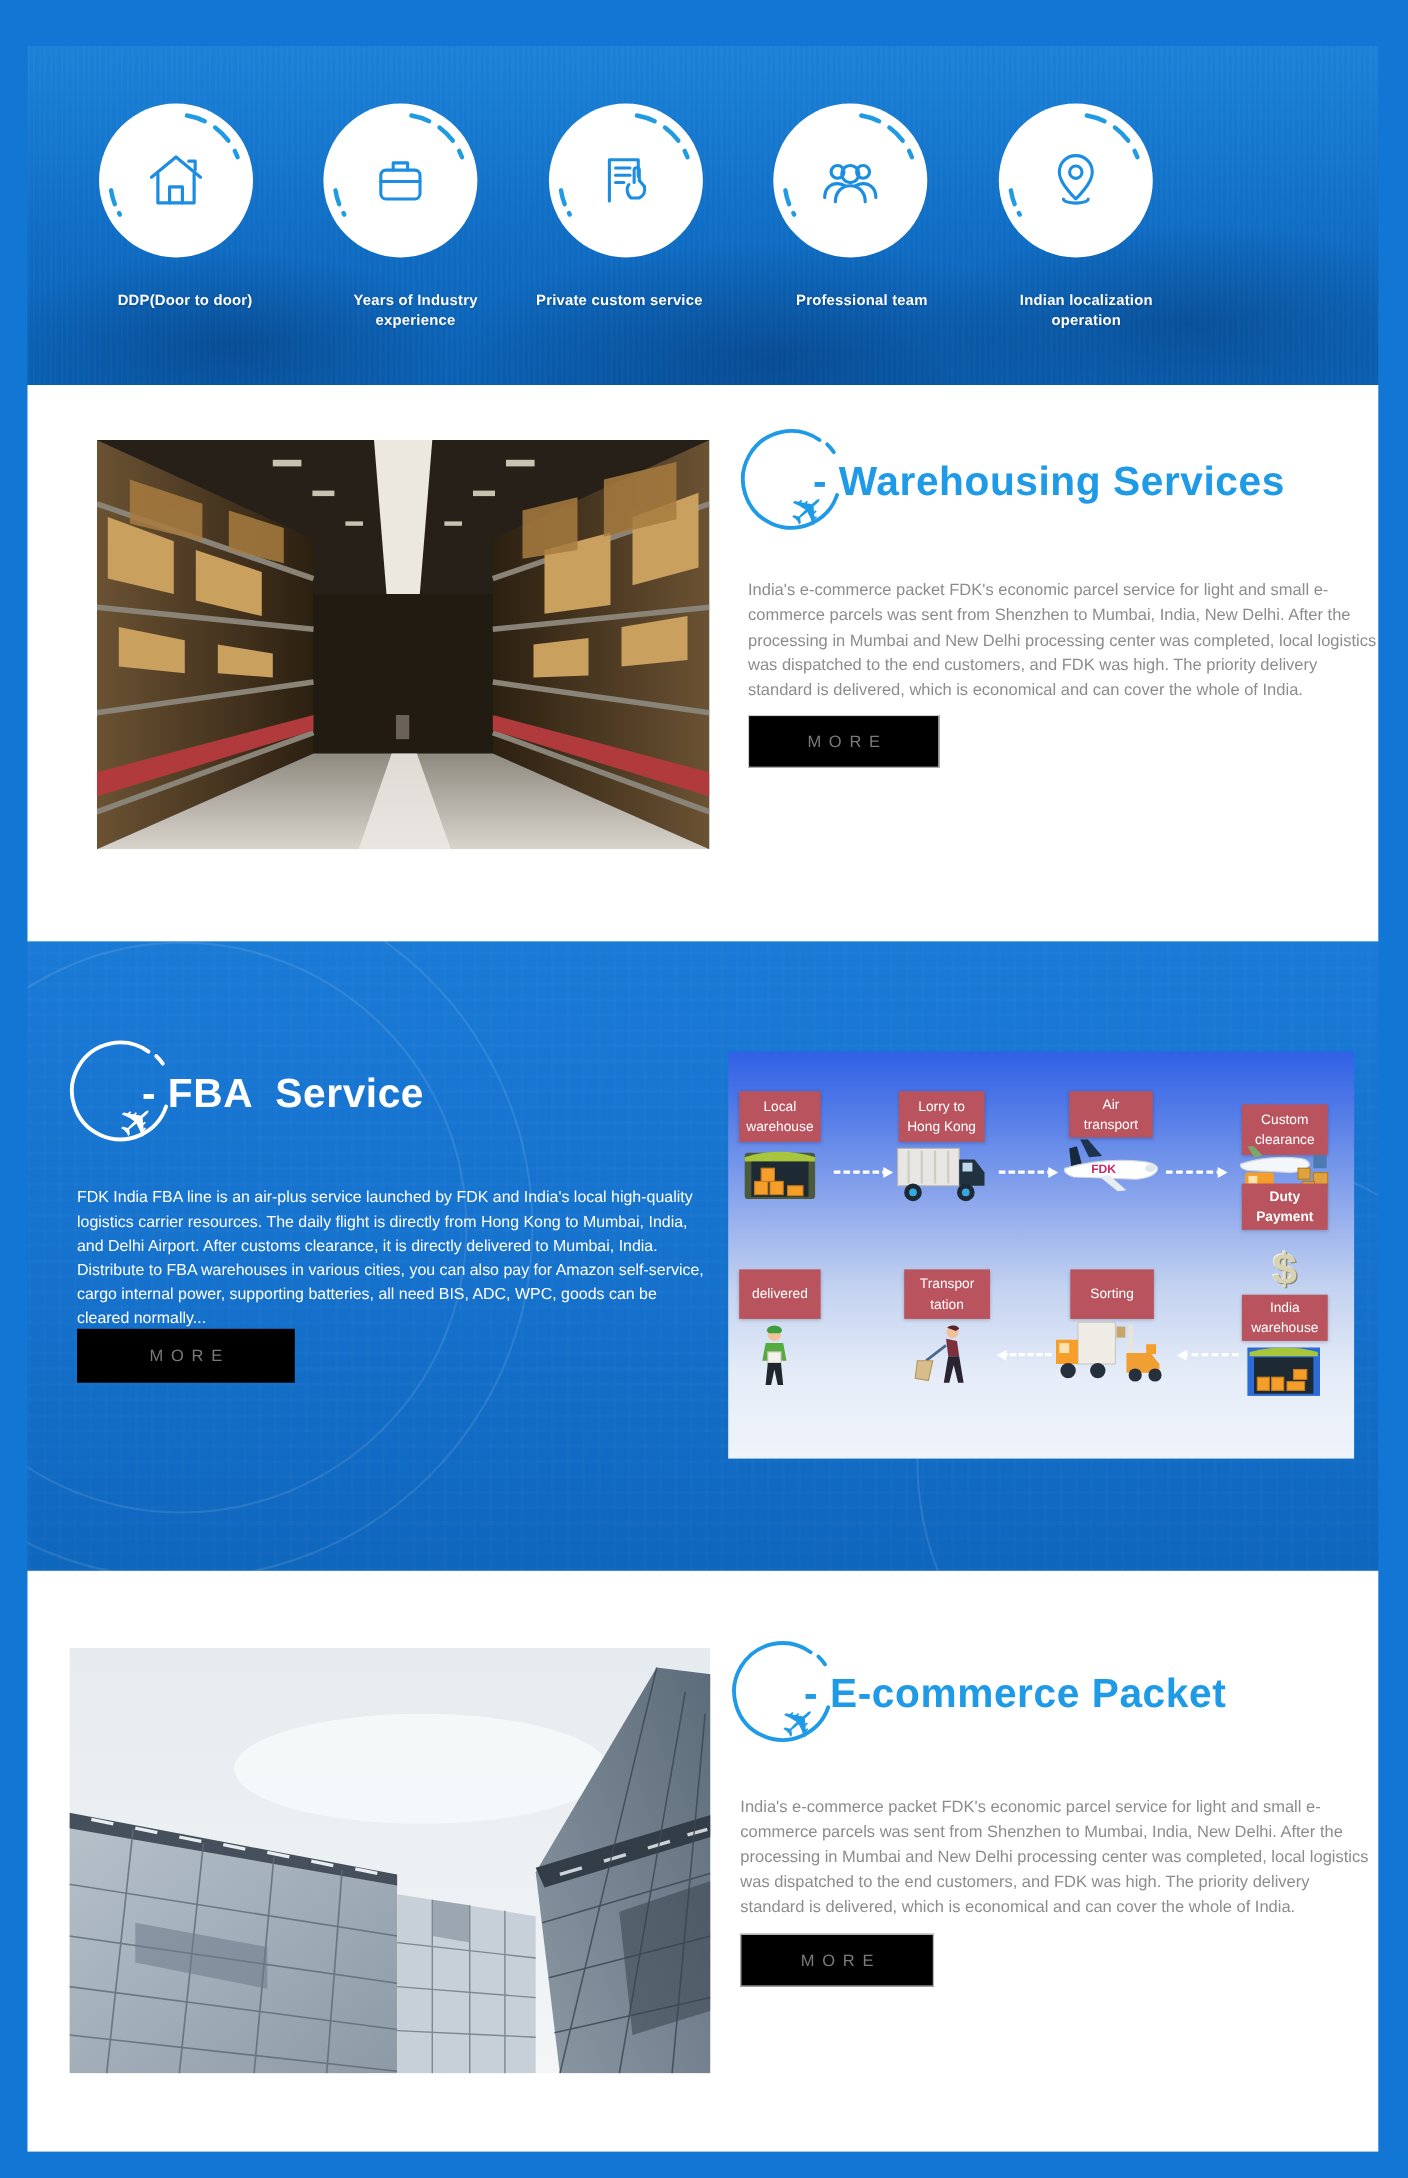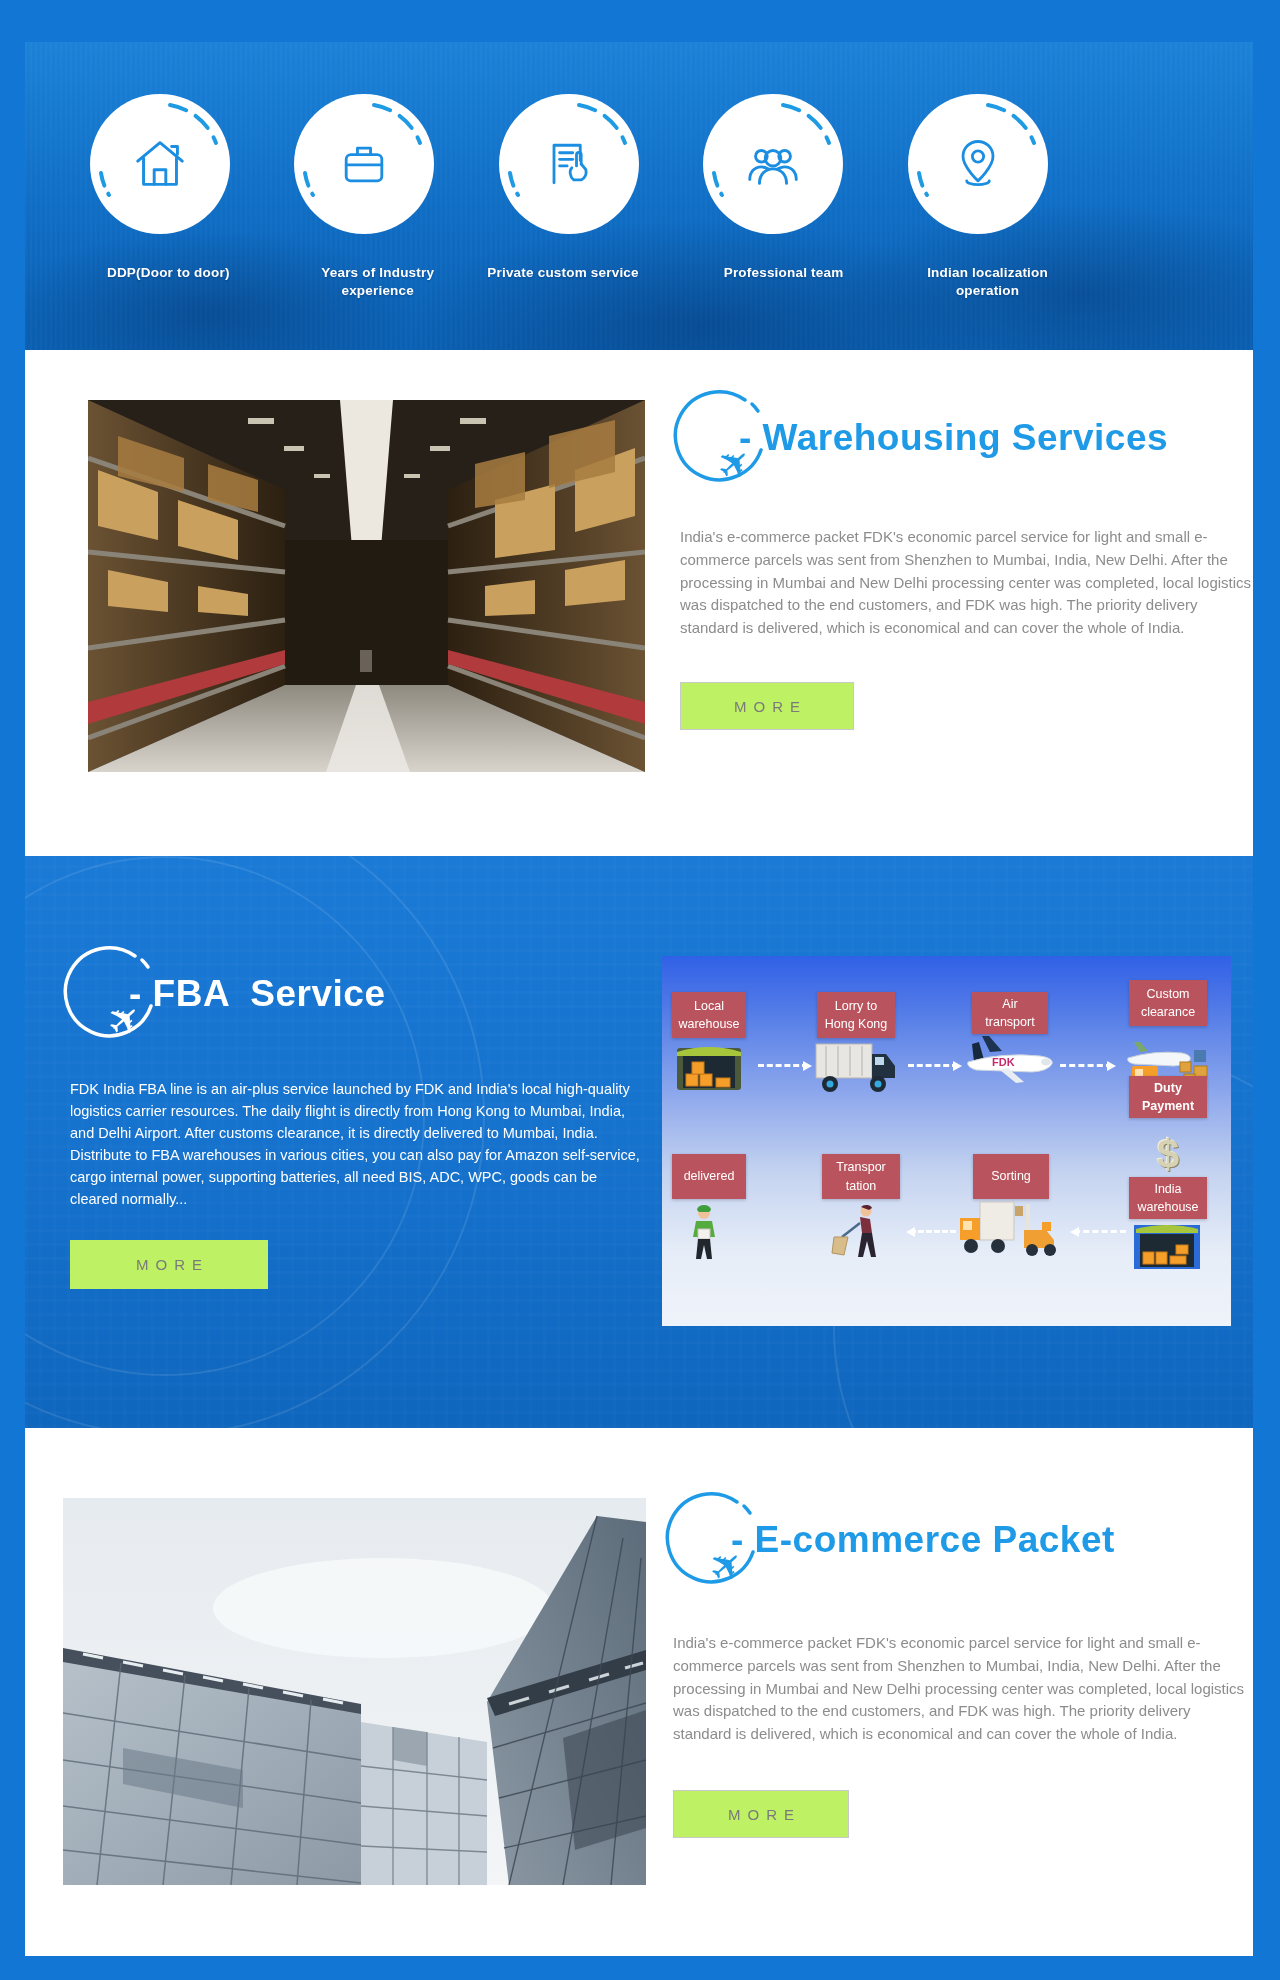--- a/index.html
+++ b/index.html
@@ -52,22 +52,22 @@
   }
   h2.sec-title-white { color:#ffffff; }
 
   .sec-par {
     position:absolute; font-size:15px; line-height:1.52; color:#8c8c8c;
   }
   .sec-par-white { color:#ffffff; }
 
   .more-btn {
     position:absolute; display:flex; align-items:center; justify-content:center;
-    border:1px solid #c9c9c9; background:#bef264; color:#7a7a7a;
-    font-size:15px; letter-spacing:7px; text-indent:7px; cursor:pointer;margin-top:32px;
+    border:1px solid #c9c9c9; background:#000000; color:#7a7a7a;
+    font-size:15px; letter-spacing:7px; text-indent:7px; cursor:pointer;
   }
 
   
   .sec-fba {
     left:25px; top:856px; width:1228px; height:572px;
     background:linear-gradient(180deg,#1a7ad6 0%, #1470cb 60%, #0f66bd 100%);
     overflow:hidden;
   }
   .globe-ring { position:absolute; border:2px solid rgba(255,255,255,.10); border-radius:50%; }
   .globe-dots {
@@ -295,21 +295,21 @@
   <div class="more-btn" style="left:45px; top:352px; width:198px; height:49px; border:none;">MORE</div>
 
   <div class="flow-panel">
 
     <div class="flow-box" style="left:10px; top:36px; width:74px; height:46px;">Local
 warehouse</div>
     <div class="flow-box" style="left:155px; top:36px; width:78px; height:46px;">Lorry to
 Hong Kong</div>
     <div class="flow-box" style="left:310px; top:36px; width:76px; height:42px;">Air
 transport</div>
-    <div class="flow-box" style="left:467px; top:24px; width:78px; height:46px;">Custom
+    <div class="flow-box" style="left:467px; top:48px; width:78px; height:46px;">Custom
 clearance</div>
 
     <div class="flow-icon" style="left:12px; top:86px;">
       <svg width="70" height="52" viewBox="0 0 70 52">
         <rect x="3" y="6" width="64" height="42" rx="3" fill="#4a5a3a"></rect>
         <path d="M3 10 q32 -10 64 0 v4 h-64 z" fill="#a8c63c"></path>
         <rect x="9" y="14" width="52" height="32" fill="#1e2a33"></rect>
         <g fill="#f59e2a" stroke="#c87d18" stroke-width="1">
           <rect x="12" y="32" width="12" height="12"></rect>
             <rect x="26" y="32" width="12" height="12"></rect>

